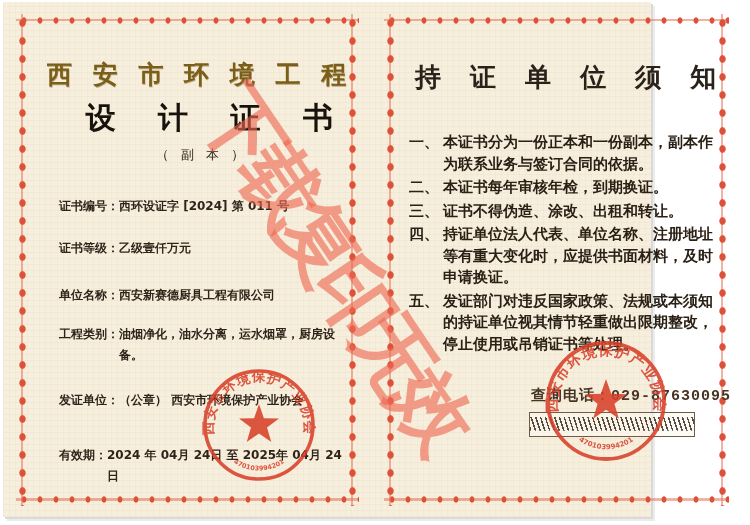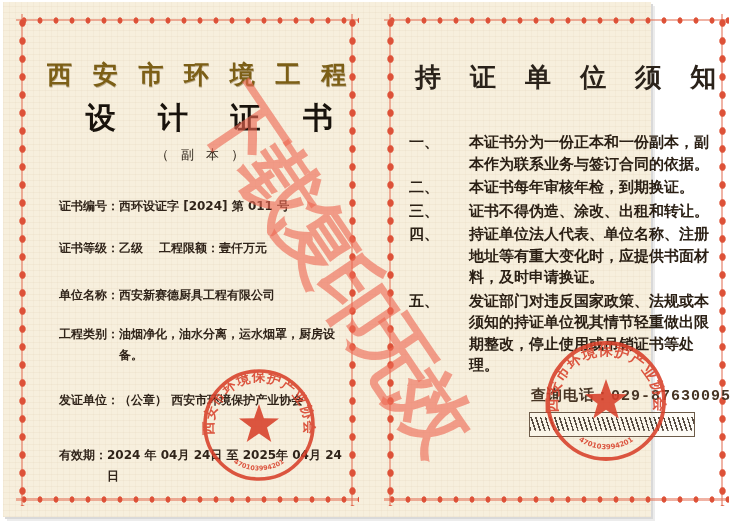--- a/index.html
+++ b/index.html
@@ -73,21 +73,21 @@
     font-size:26px;font-weight:bold;letter-spacing:10px;color:#2a221a;
     font-family:"DejaVu Serif","Liberation Serif",serif;white-space:nowrap;text-indent:10px;
   }
   .notice-list{
     position:absolute;left:4px;top:130px;width:306px;
     font-family:"DejaVu Serif","Liberation Serif",serif;
     font-size:15px;color:#2b2015;font-weight:bold;
   }
   .notice-item{display:flex;line-height:21.5px;margin-bottom:2px;}
   .notice-item .num{flex:none;width:34px;}
-  .notice-item .txt{flex:1;margin-left:26px;}
+  .notice-item .txt{flex:1;}
   .phone-line{
     position:absolute;left:126px;top:384px;
     font-size:15px;font-weight:bold;color:#473524;letter-spacing:1px;
     font-family:Liberation Mono, monospace;white-space:nowrap;text-align:center;
   }
   .url-strip{
     position:absolute;left:124px;top:410px;width:164px;height:23px;
     border:1.5px solid #6d5b49;background-color:rgba(252,248,240,.6);
     background-image:repeating-linear-gradient(72deg, rgba(58,46,36,.85) 0 1.5px, transparent 1.5px 4.5px);
     background-size:100% 60%;background-position:0 45%;background-repeat:no-repeat;
@@ -125,21 +125,20 @@
     <div class="subtitle">（ 副 本 ）</div>
 
     <div class="field-row row-1">
       <span class="lbl">证书编号：</span>
       <span class="val">西环设证字 [2024] 第 011 号</span>
     </div>
 
     <div class="field-row row-2">
       <span class="lbl">证书等级：</span>
       <span>乙级</span>
-      <span class="lbl lbl2">工程限额：</span>
       <span>壹仟万元</span>
     </div>
 
     <div class="field-row row-3">
       <span class="lbl">单位名称：</span>
       <span class="val">西安新赛德厨具工程有限公司</span>
     </div>
 
     <div class="field-row row-4">
       <span class="lbl">工程类别：</span>

